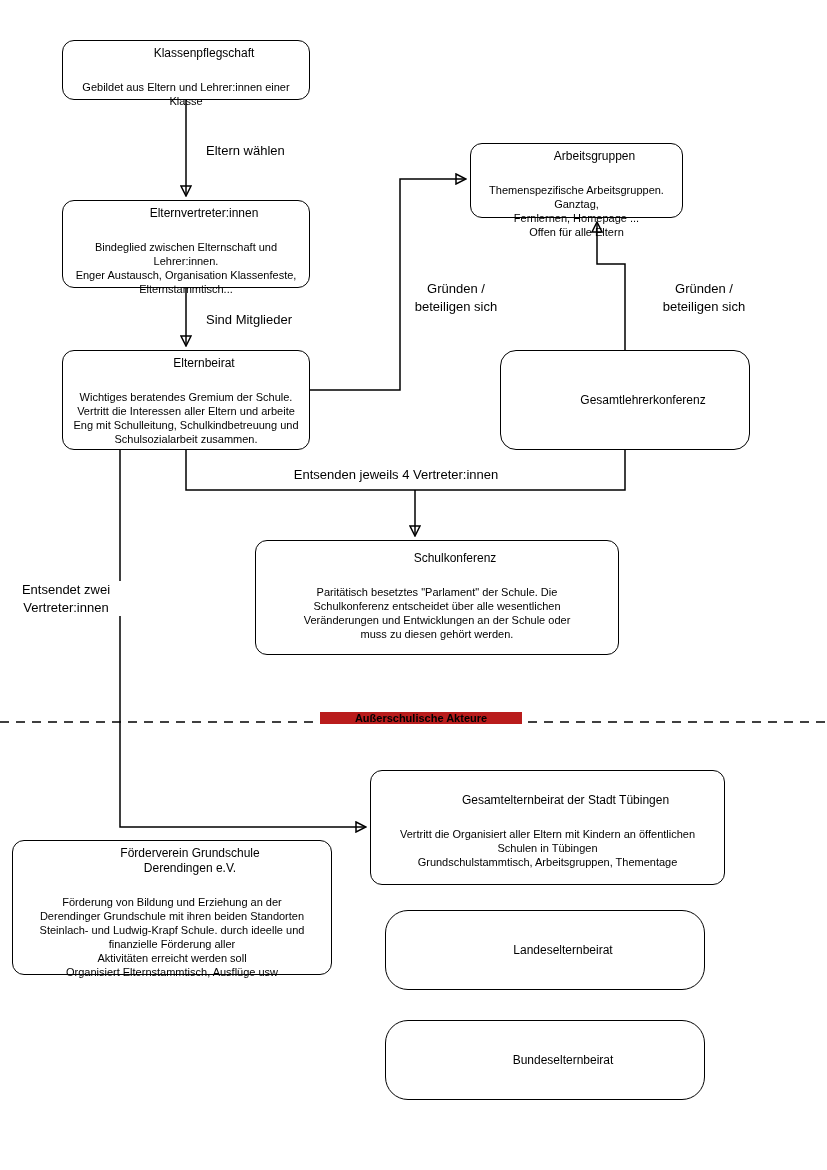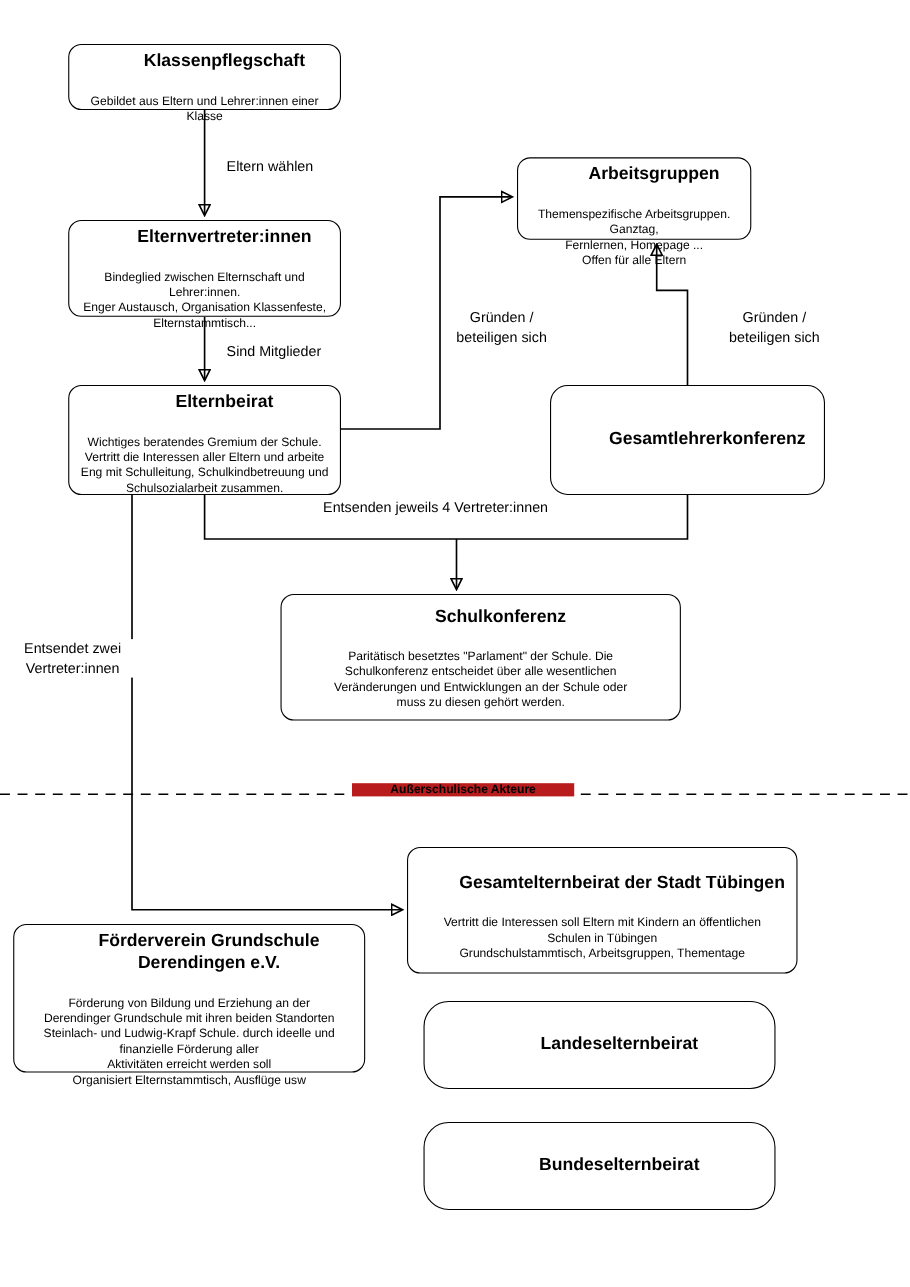--- a/index.html
+++ b/index.html
@@ -26,22 +26,22 @@
     border-radius: 12px;
     display: flex;
     flex-direction: column;
     align-items: center;
     justify-content: flex-start;
     text-align: center;
     padding: 5px 4px;
   }
   .node.vcenter { justify-content: center; border-radius: 23px; }
   .node-title {
-    font-weight: bold;
-    font-size: 16px;
+    font-weight: normal;
+    font-size: 12px;
     line-height: 1.25;
     white-space: pre-line;
     padding-left: 36px;
   }
   .node-body {
     font-size: 11px;
     line-height: 1.28;
     margin-top: 19px;
     white-space: pre-line;
   }
@@ -74,21 +74,21 @@
   #n-gesamtelternbeirat   { left: 370px; top: 770px;  width: 355px; height: 115px; padding-top: 22px; }
   #n-foerderverein        { left: 12px;  top: 840px;  width: 320px; height: 135px; }
   #n-landeselternbeirat   { left: 385px; top: 910px;  width: 320px; height: 80px; }
   #n-bundeselternbeirat   { left: 385px; top: 1020px; width: 320px; height: 80px; }
 
   
   #l-eltern-waehlen  { left: 206px; top: 142px; }
   #l-sind-mitglieder { left: 206px; top: 311px; }
   #l-gruenden-left   { left: 405px; top: 268px; width: 102px; }
   #l-gruenden-right  { left: 653px; top: 268px; width: 102px; }
-  #l-entsenden-vier  { left: 285px; top: 440px; width: 222px; }
+  #l-entsenden-vier  { left: 285px; top: 454px; width: 222px; }
   #l-entsendet-zwei  { left: 8px;   top: 569px; width: 116px; }
   #l-divider         { left: 320px; top: 712px; width: 202px; }
 </style>
 </head>
 <body>
 
 <div class="canvas">
 
   <svg class="wires" width="827" height="1170" viewBox="0 0 827 1170" aria-hidden="true">
     <defs>
@@ -143,21 +143,21 @@
   <div class="node" id="n-schulkonferenz">
     <div class="node-title">Schulkonferenz</div>
     <div class="node-body">Paritätisch besetztes "Parlament" der Schule. Die
 Schulkonferenz entscheidet über alle wesentlichen
 Veränderungen und Entwicklungen an der Schule oder
 muss zu diesen gehört werden.</div>
   </div>
 
   <div class="node" id="n-gesamtelternbeirat">
     <div class="node-title">Gesamtelternbeirat der Stadt Tübingen</div>
-    <div class="node-body">Vertritt die Interessen soll Eltern mit Kindern an öffentlichen
+    <div class="node-body">Vertritt die Organisiert aller Eltern mit Kindern an öffentlichen
 Schulen in Tübingen
 Grundschulstammtisch, Arbeitsgruppen, Thementage</div>
   </div>
 
   <div class="node" id="n-foerderverein">
     <div class="node-title">Förderverein Grundschule
 Derendingen e.V.</div>
     <div class="node-body">Förderung von Bildung und Erziehung an der
 Derendinger Grundschule mit ihren beiden Standorten
 Steinlach- und Ludwig-Krapf Schule. durch ideelle und

